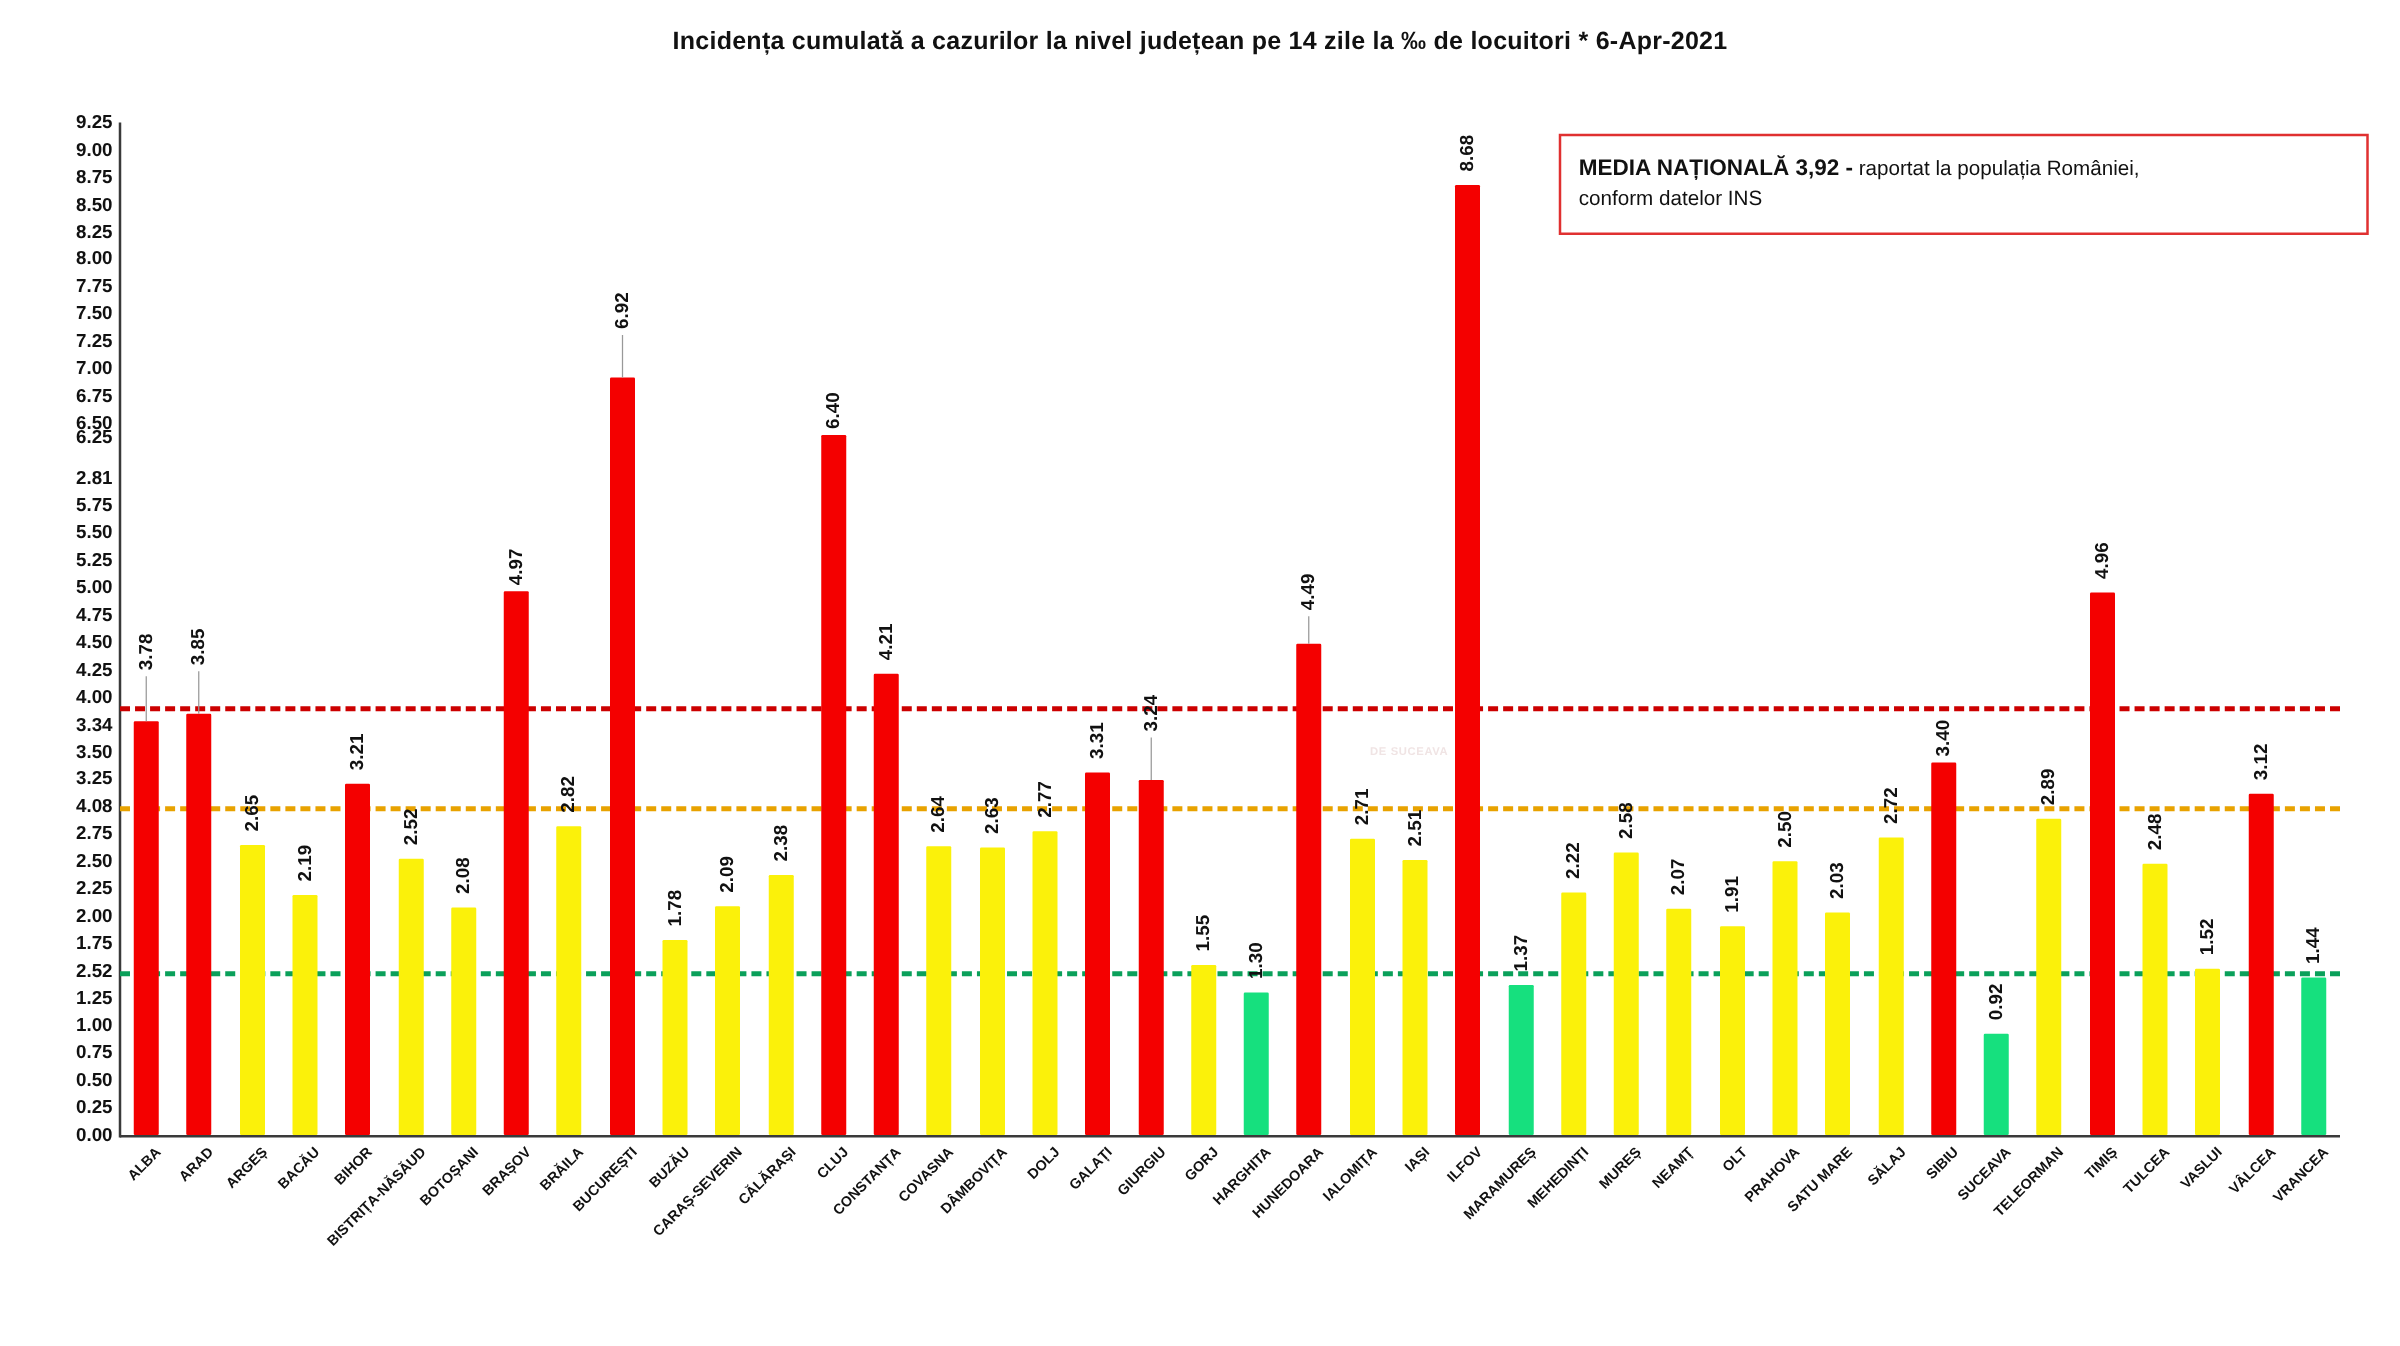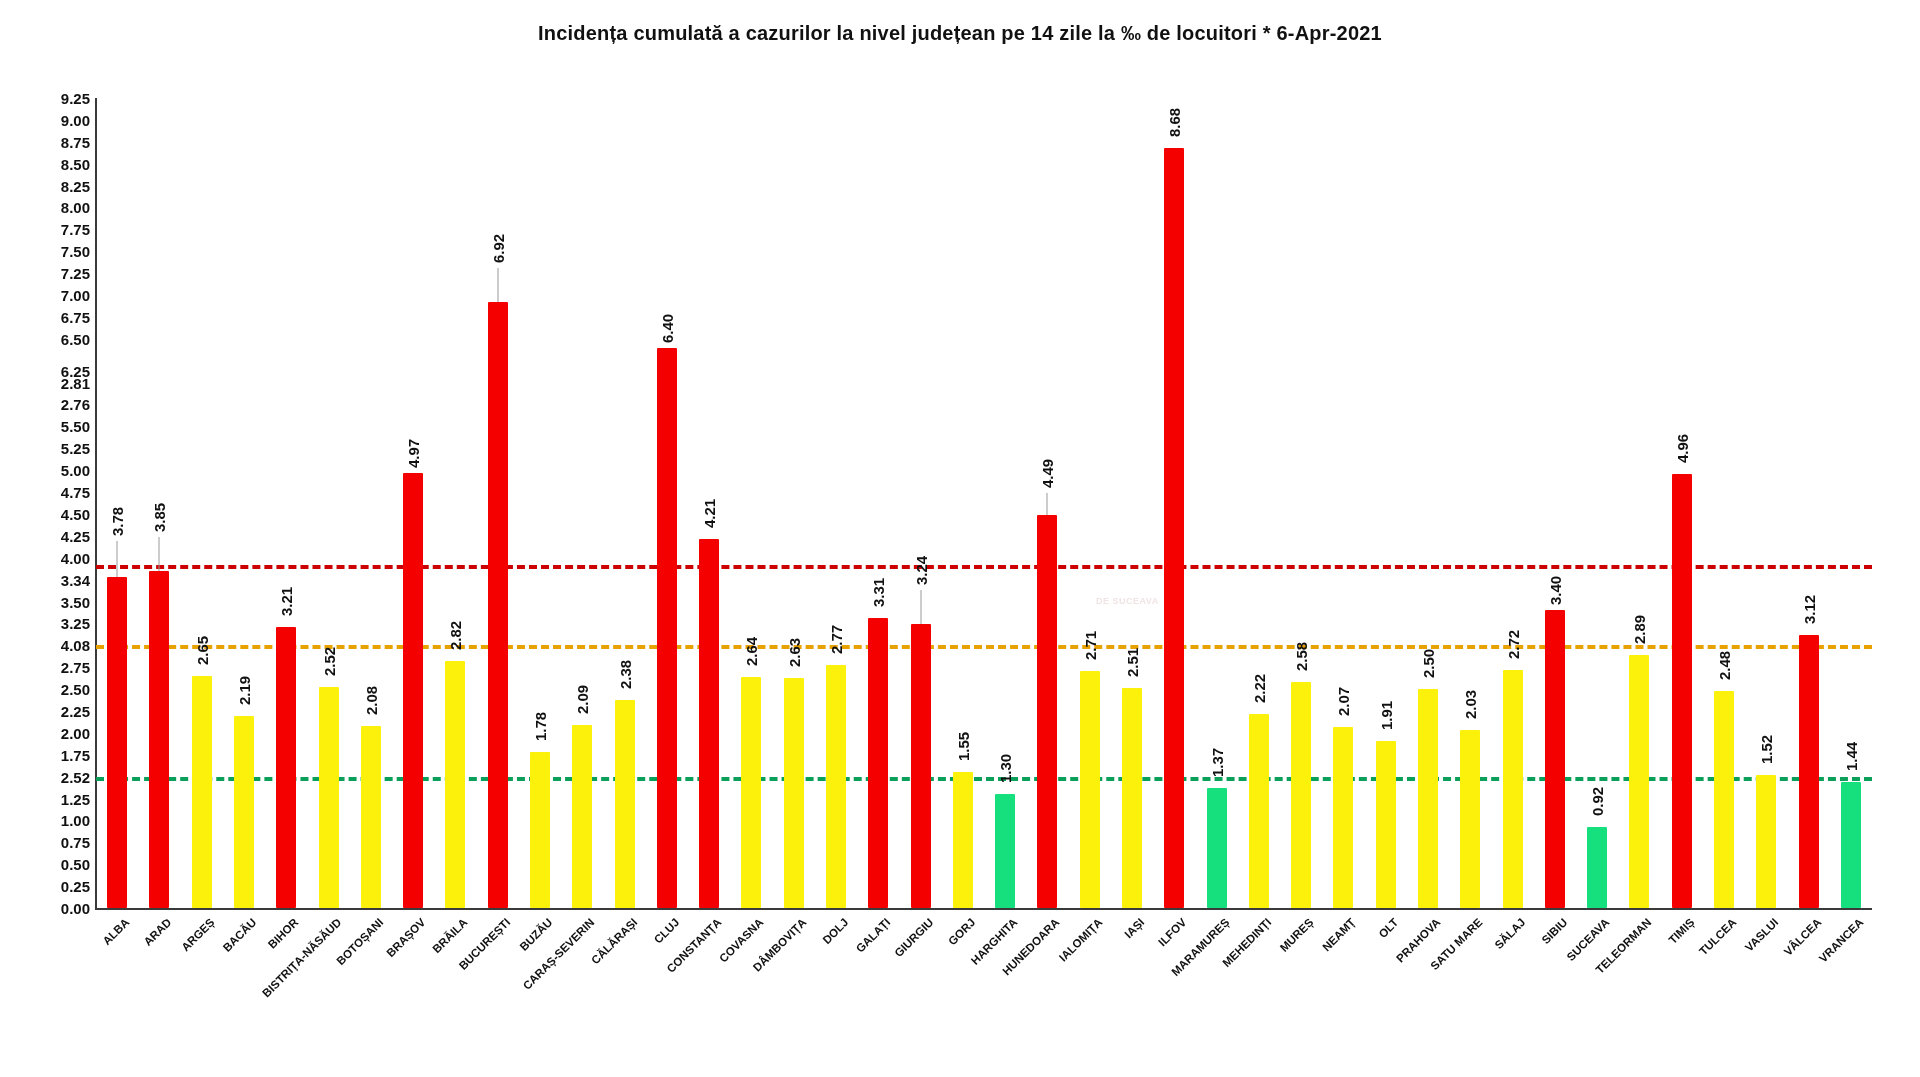--- a/index.html
+++ b/index.html
@@ -183,23 +183,23 @@
       <div class="y-tick" style="top: 43.7838px;">8.75</div>
       <div class="y-tick" style="top: 65.6757px;">8.50</div>
       <div class="y-tick" style="top: 87.5676px;">8.25</div>
       <div class="y-tick" style="top: 109.459px;">8.00</div>
       <div class="y-tick" style="top: 131.351px;">7.75</div>
       <div class="y-tick" style="top: 153.243px;">7.50</div>
       <div class="y-tick" style="top: 175.135px;">7.25</div>
       <div class="y-tick" style="top: 197.027px;">7.00</div>
       <div class="y-tick" style="top: 218.919px;">6.75</div>
       <div class="y-tick" style="top: 240.811px;">6.50</div>
-      <div class="y-tick" style="top: 273px;">6.25</div>
+      <div class="y-tick" style="top: 252px;">6.25</div>
       <div class="y-tick" style="top: 284.595px;">2.81</div>
-      <div class="y-tick" style="top: 306.486px;">2.76</div>
+      <div class="y-tick" style="top: 306.486px;">5.75</div>
       <div class="y-tick" style="top: 328.378px;">5.50</div>
       <div class="y-tick" style="top: 350.27px;">5.25</div>
       <div class="y-tick" style="top: 372.162px;">5.00</div>
       <div class="y-tick" style="top: 394.054px;">4.75</div>
       <div class="y-tick" style="top: 415.946px;">4.50</div>
       <div class="y-tick" style="top: 437.838px;">4.25</div>
       <div class="y-tick" style="top: 459.73px;">4.00</div>
       <div class="y-tick" style="top: 481.622px;">3.34</div>
       <div class="y-tick" style="top: 503.514px;">3.50</div>
       <div class="y-tick" style="top: 525.405px;">3.25</div>
@@ -522,14 +522,18 @@
         <div class="x-tick">VASLUI</div>
       </div>
       <div class="x-tick-wrap" style="left: 1718.57px;">
         <div class="x-tick">VÂLCEA</div>
       </div>
       <div class="x-tick-wrap" style="left: 1760.86px;">
         <div class="x-tick">VRANCEA</div>
       </div>
     </div>
 
+  <div id="annotation">
+    <span class="ann-strong">MEDIA NAȚIONALĂ  3,92 -</span><span> raportat la populația României,</span><br>
+    <span>conform datelor INS</span>
+  </div>
 
 </div>
 
 </body></html>

